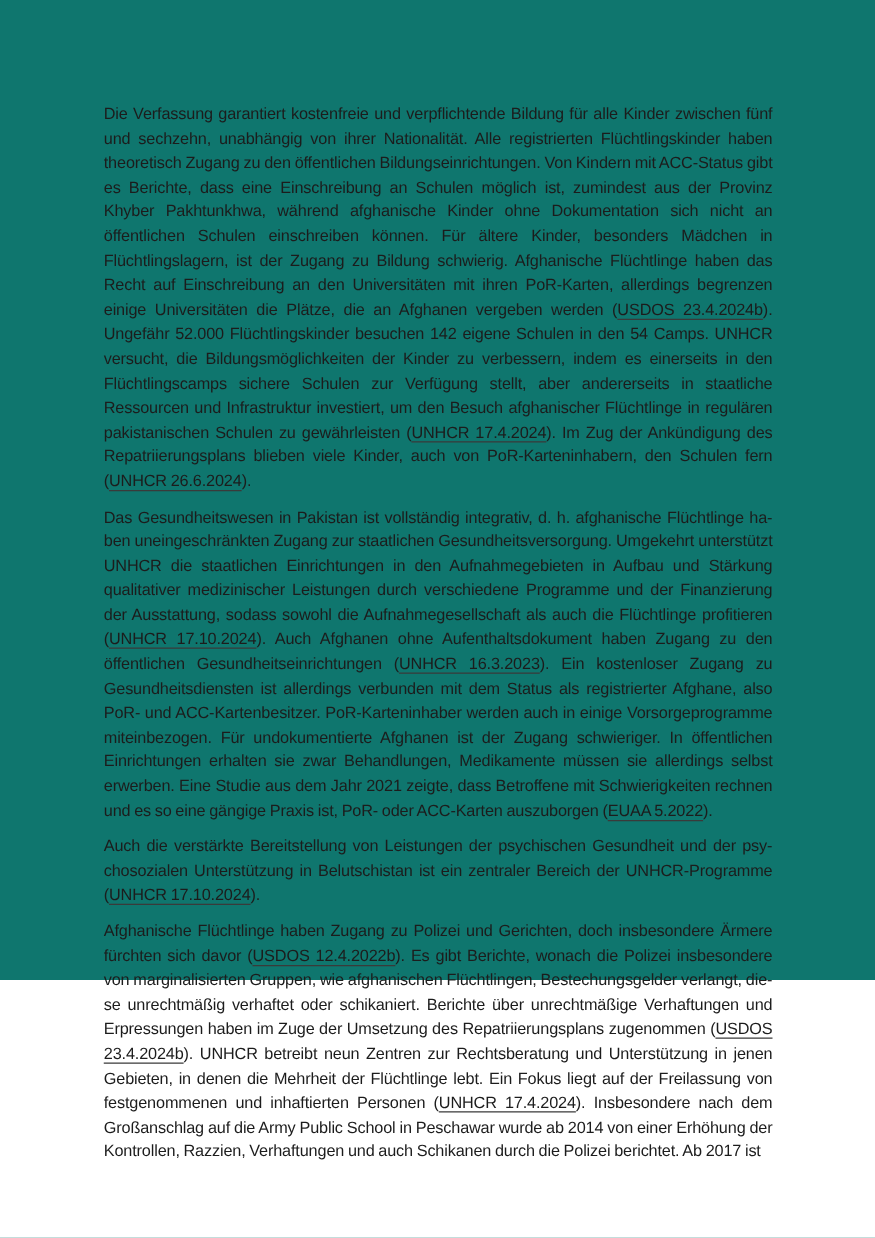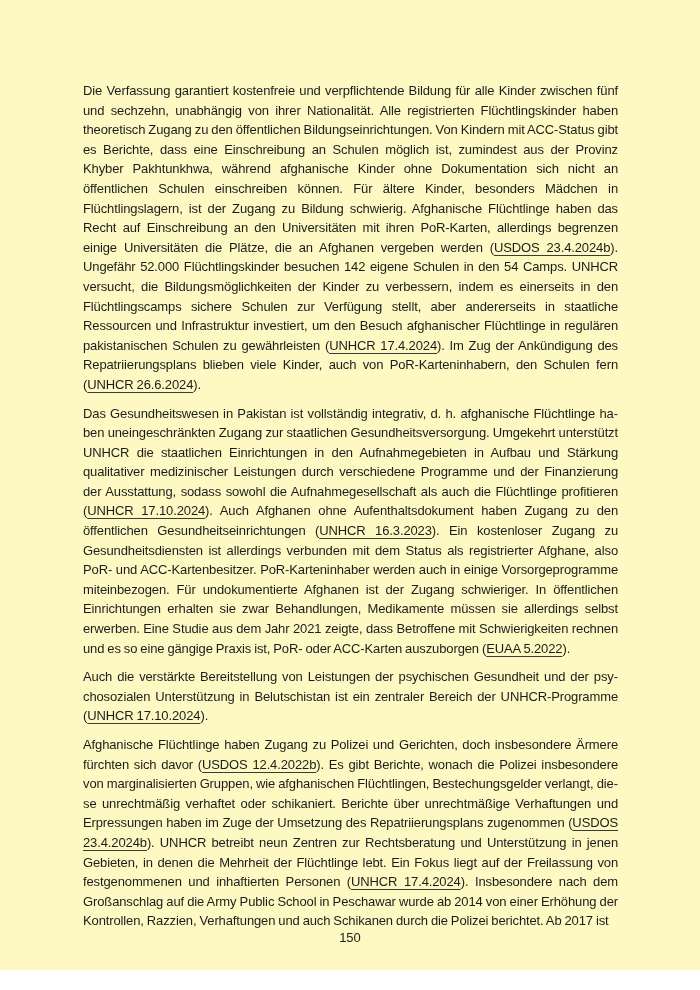--- a/index.html
+++ b/index.html
@@ -13,22 +13,22 @@
     font-family: "Liberation Sans", "DejaVu Sans", sans-serif;
     color: #1c1c1c;
     position: relative;
     overflow: hidden;
   }
   .page {
     position: absolute;
     left: 0;
     top: 0;
     width: 700px;
-    height: 970px;
-    background: #fef9c3;
+    height: 784px;
+    background: #0f766e;
   }
   .content {
     position: absolute;
     left: 83px;
     top: 81px;
     width: 535px;
   }
   p.para {
     margin: 0 0 9px 0;
     font-size: 13px;
@@ -63,16 +63,13 @@
 </head>
 <body>
 
 <div class="page">
   <main class="content" id="page-body">
       <p class="para"><span>Die Verfassung garantiert kostenfreie und verpflichtende Bildung für alle Kinder zwischen fünf und sechzehn, unabhängig von ihrer Nationalität. Alle registrierten Flüchtlingskinder haben theoretisch Zugang zu den öffentlichen Bildungseinrichtungen. Von Kindern mit ACC-Status gibt es Berichte, dass eine Einschreibung an Schulen möglich ist, zumindest aus der Provinz Khyber Pakhtunkhwa, während afghanische Kinder ohne Dokumentation sich nicht an öffentlichen Schulen einschreiben können. Für ältere Kinder, besonders Mädchen in Flüchtlingslagern, ist der Zugang zu Bildung schwierig. Afghanische Flüchtlinge haben das Recht auf Einschreibung an den Universitäten mit ihren PoR-Karten, allerdings begrenzen einige Universitäten die Plätze, die an Afghanen vergeben werden (</span><a class="ref">USDOS 23.4.2024b</a><span>). Ungefähr 52.000 Flüchtlingskinder besuchen 142 eigene Schulen in den 54 Camps. UNHCR versucht, die Bildungsmöglichkeiten der Kinder zu verbessern, indem es einerseits in den Flüchtlingscamps sichere Schulen zur Verfügung stellt, aber andererseits in staatliche Ressourcen und Infrastruktur investiert, um den Besuch afghanischer Flüchtlinge in regulären pakistanischen Schulen zu gewährleisten (</span><a class="ref">UNHCR 17.4.2024</a><span>). Im Zug der Ankündigung des Repatriierungsplans blieben viele Kinder, auch von PoR-Karteninhabern, den Schulen fern (</span><a class="ref">UNHCR 26.6.2024</a><span>).</span></p>
       <p class="para"><span>Das Gesundheitswesen in Pakistan ist vollständig integrativ, d. h. afghanische Flüchtlinge ha­ben uneingeschränkten Zugang zur staatlichen Gesundheitsversorgung. Umgekehrt unterstützt UNHCR die staatlichen Einrichtungen in den Aufnahmegebieten in Aufbau und Stärkung qualita­tiver medizinischer Leistungen durch verschiedene Programme und der Finanzierung der Aus­stattung, sodass sowohl die Aufnahmegesellschaft als auch die Flüchtlinge profitieren (</span><a class="ref">UNHCR 17.10.2024</a><span>). Auch Afghanen ohne Aufenthaltsdokument haben Zugang zu den öffentlichen Ge­sundheitseinrichtungen (</span><a class="ref">UNHCR 16.3.2023</a><span>). Ein kostenloser Zugang zu Gesundheitsdiensten ist allerdings verbunden mit dem Status als registrierter Afghane, also PoR- und ACC-Karten­besitzer. PoR-Karteninhaber werden auch in einige Vorsorgeprogramme miteinbezogen. Für undokumentierte Afghanen ist der Zugang schwieriger. In öffentlichen Einrichtungen erhalten sie zwar Behandlungen, Medikamente müssen sie allerdings selbst erwerben. Eine Studie aus dem Jahr 2021 zeigte, dass Betroffene mit Schwierigkeiten rechnen und es so eine gängige Praxis ist, PoR- oder ACC-Karten auszuborgen (</span><a class="ref">EUAA 5.2022</a><span>).</span></p>
       <p class="para"><span>Auch die verstärkte Bereitstellung von Leistungen der psychischen Gesundheit und der psy­chosozialen Unterstützung in Belutschistan ist ein zentraler Bereich der UNHCR-Programme (</span><a class="ref">UNHCR 17.10.2024</a><span>).</span></p>
       <p class="para"><span>Afghanische Flüchtlinge haben Zugang zu Polizei und Gerichten, doch insbesondere Ärmere fürchten sich davor (</span><a class="ref">USDOS 12.4.2022b</a><span>). Es gibt Berichte, wonach die Polizei insbesondere von marginalisierten Gruppen, wie afghanischen Flüchtlingen, Bestechungsgelder verlangt, die­se unrechtmäßig verhaftet oder schikaniert. Berichte über unrechtmäßige Verhaftungen und Erpressungen haben im Zuge der Umsetzung des Repatriierungsplans zugenommen (</span><a class="ref">US­DOS 23.4.2024b</a><span>). UNHCR betreibt neun Zentren zur Rechtsberatung und Unterstützung in jenen Gebieten, in denen die Mehrheit der Flüchtlinge lebt. Ein Fokus liegt auf der Freilassung von festgenommenen und inhaftierten Personen (</span><a class="ref">UNHCR 17.4.2024</a><span>). Insbesondere nach dem Großanschlag auf die Army Public School in Peschawar wurde ab 2014 von einer Erhöhung der Kontrollen, Razzien, Verhaftungen und auch Schikanen durch die Polizei berichtet. Ab 2017 ist</span></p>
     </main>
-  <div class="footer">
-    <span class="page-number">150</span>
-  </div>
 </div>
 
 </body></html>

